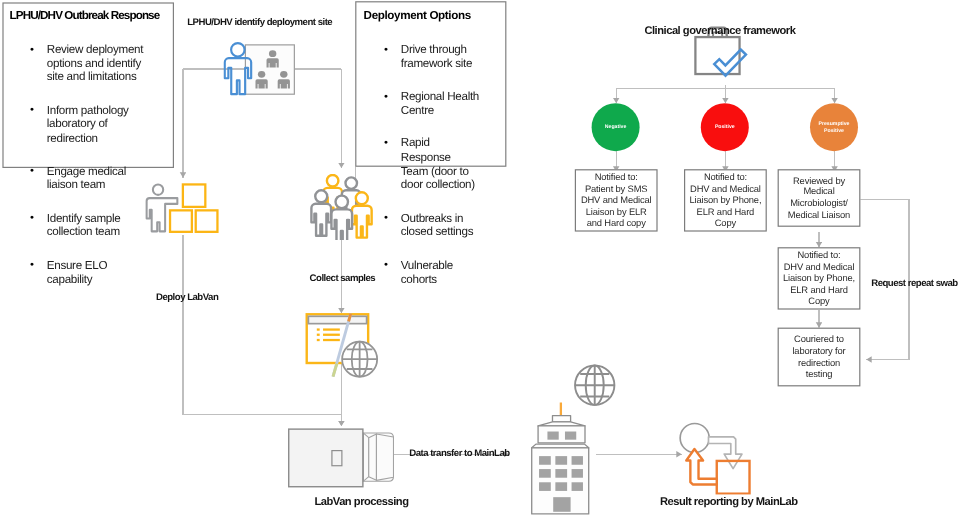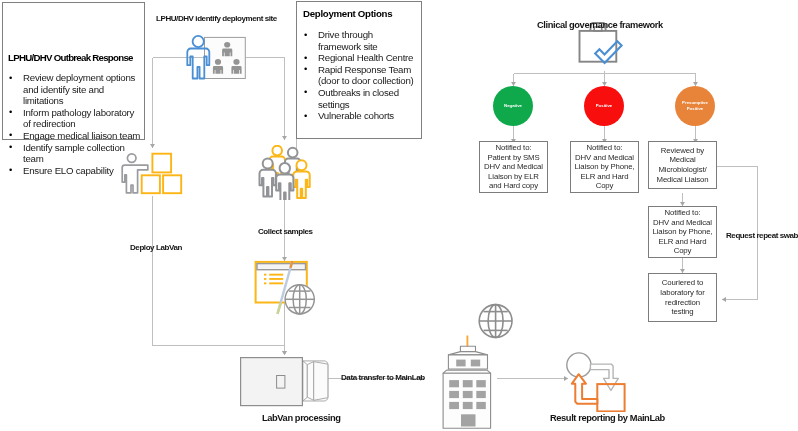--- a/index.html
+++ b/index.html
@@ -6,24 +6,24 @@
   body{width:798px;height:431px;background:#ffffff;
        font-family:"Liberation Sans",sans-serif;overflow:hidden;position:relative;
        -webkit-font-smoothing:antialiased;}
   #root{position:absolute;left:0;top:0;width:798px;height:431px;}
   .abs{position:absolute;}
   svg.layer{position:absolute;left:0;top:0;width:798px;height:431px;overflow:visible;}
 
   .panel{position:absolute;box-sizing:border-box;border:1px solid #808080;background:#ffffff;}
   .panel h3{margin:0;font-size:9.7px;font-weight:bold;color:#000;letter-spacing:-0.3px;
             line-height:12px;white-space:nowrap;}
-  #panel-outbreak h3{letter-spacing:-0.73px;margin-top:44px;}
+  #panel-outbreak h3{letter-spacing:-0.73px;}
   .panel ul{margin:0;padding:0;list-style:none;}
   .panel li{position:relative;font-size:9.7px;color:#202020;line-height:11.6px;
-            padding-left:15px;margin:0;letter-spacing:-0.25px;}
+            padding-left:15px;margin:16px;letter-spacing:-0.25px;}
   .panel li:before{content:"\2022";position:absolute;left:1px;top:-0.5px;font-size:9.5px;color:#000;
             letter-spacing:0;}
 
   .caption{position:absolute;font-size:8px;font-weight:bold;color:#151515;white-space:nowrap;
            letter-spacing:-0.42px;line-height:9px;}
   .caption.c9{font-size:9.3px;line-height:10px;letter-spacing:-0.4px;}
 
   .obox{position:absolute;box-sizing:border-box;border:1px solid #7c7c7c;background:#fff;
         display:flex;flex-direction:column;align-items:center;justify-content:center;}
   .obox div{font-size:7.8px;color:#2a2a2a;line-height:9.6px;white-space:nowrap;letter-spacing:-0.12px;}

